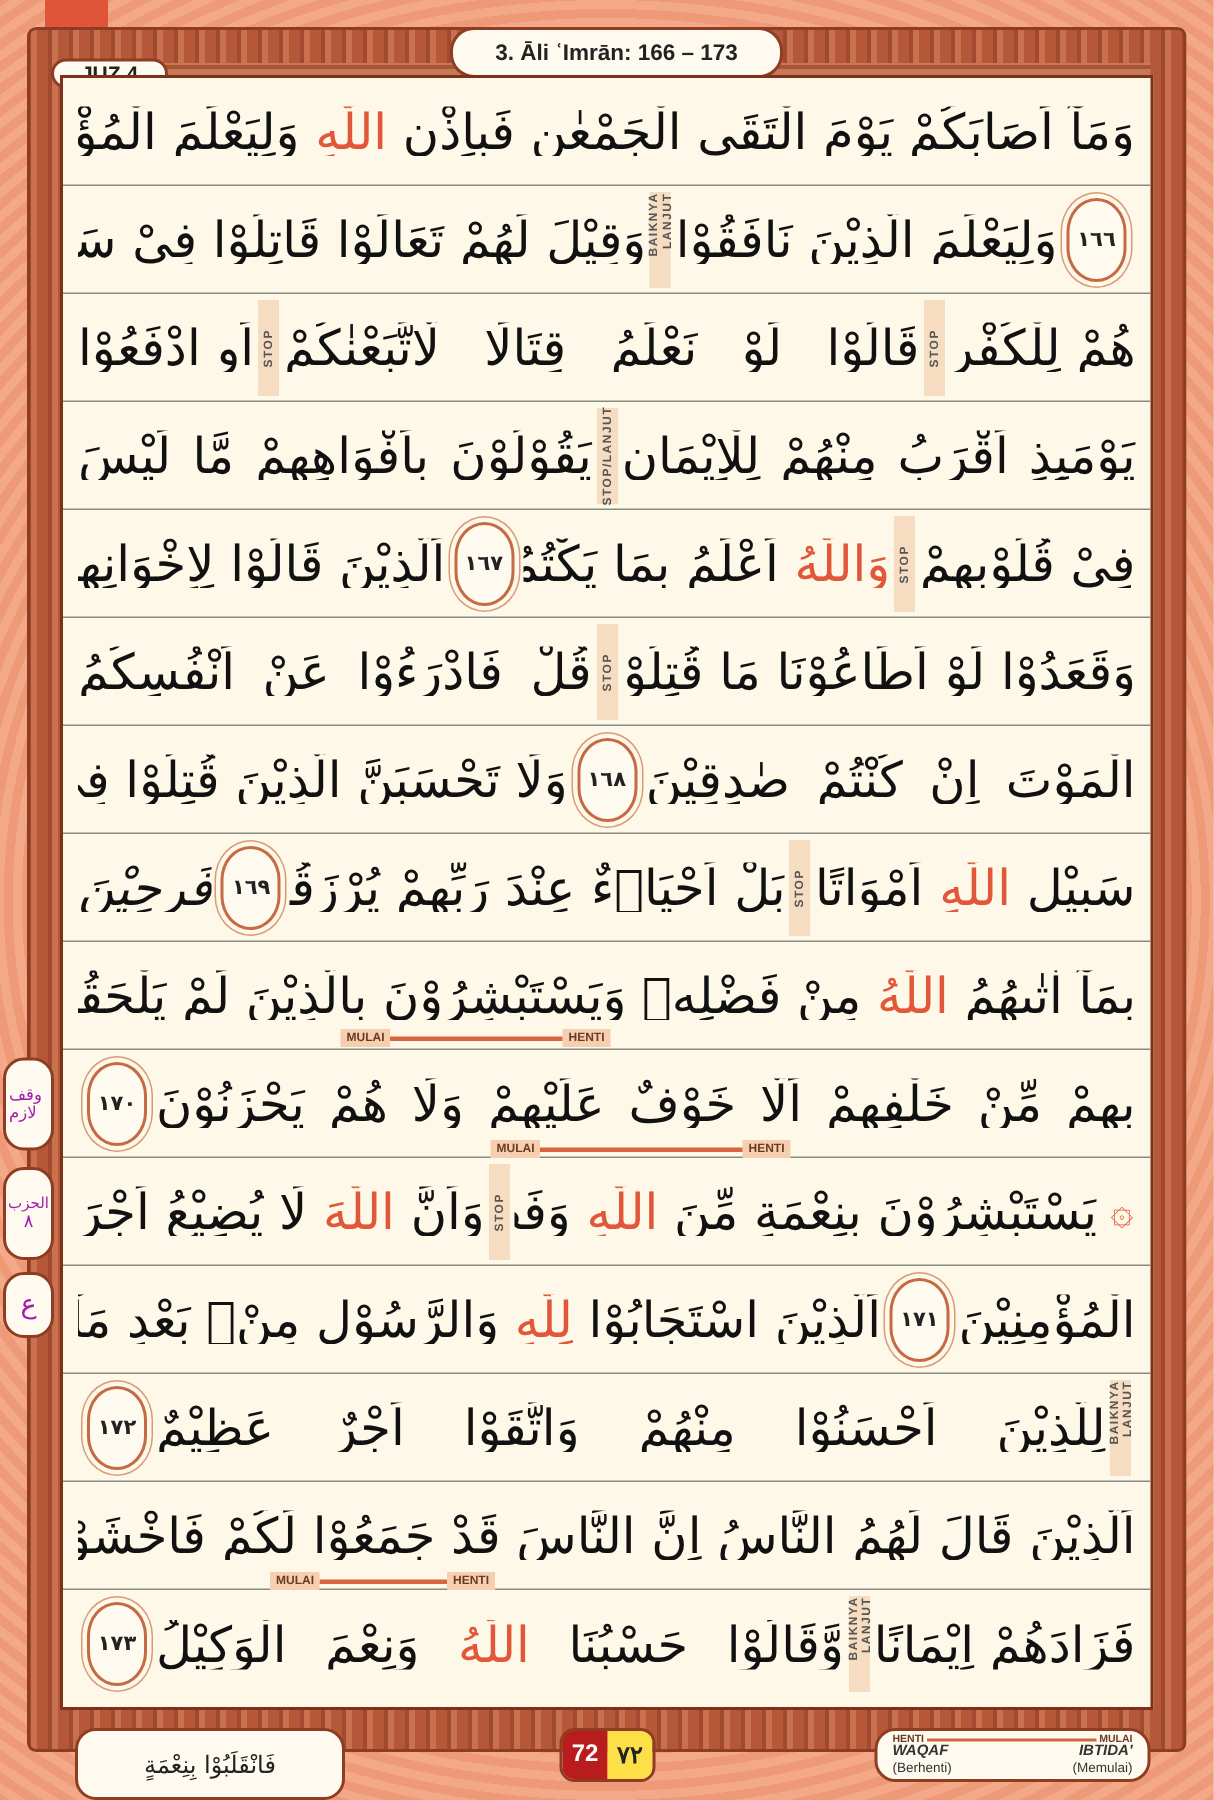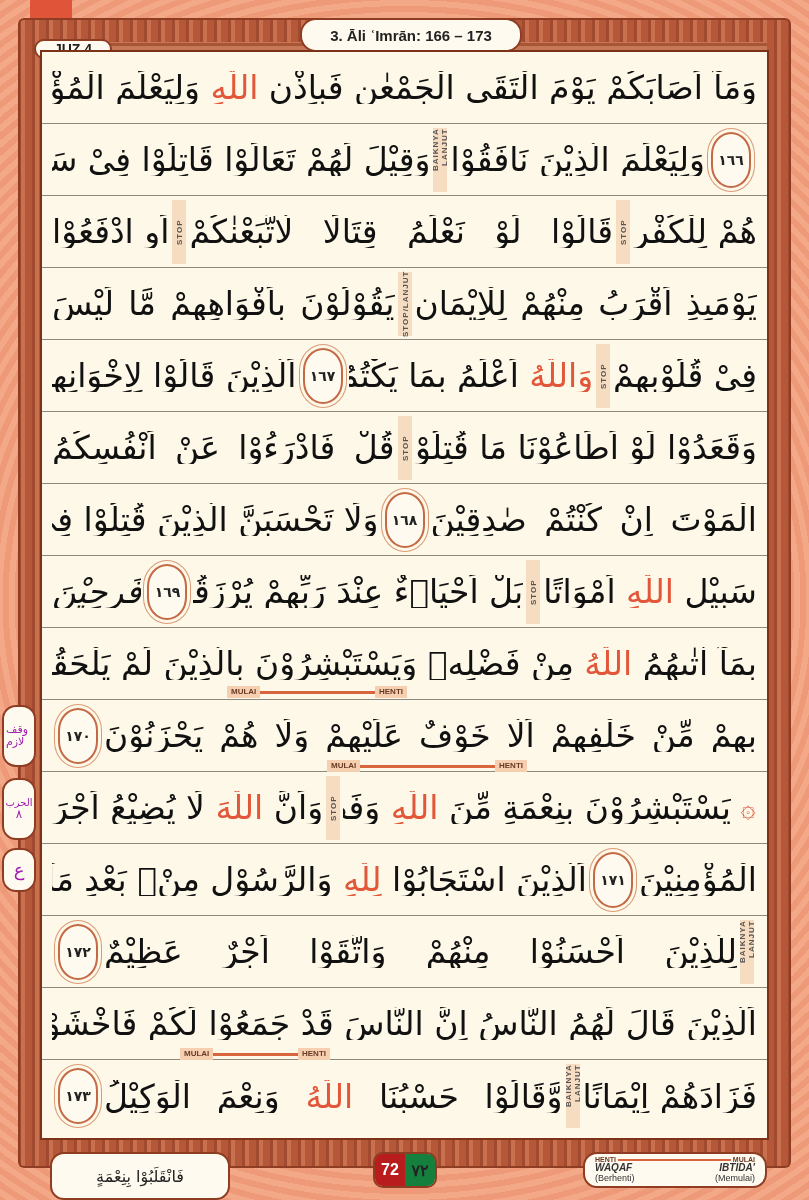--- a/index.html
+++ b/index.html
@@ -103,21 +103,21 @@
   .catchword {
     left: 50px; top: 1152px; width: 180px; height: 48px;
     display: flex; align-items: center; justify-content: center; font-size: 16px; color: #222;
   }
   .page-num {
     position: absolute; left: 373px; top: 1152px; width: 64px; height: 36px;
     border: 2px solid #8e3d23; border-radius: 10px; overflow: hidden; display: flex;
     font-family: "Liberation Sans", sans-serif; font-weight: bold; font-size: 16px;
   }
   .page-num .latin { flex: 1; background: #b91c1c; color: #fff; display: flex; align-items: center; justify-content: center; }
-  .page-num .arabic { flex: 1; background: #15803d; color: #222; display: flex; align-items: center; justify-content: center; }
+  .page-num .arabic { flex: 1; background: #fde047; color: #222; display: flex; align-items: center; justify-content: center; }
   .legend {
     left: 583px; top: 1152px; width: 184px; height: 36px; padding: 2px 10px;
     font-family: "Liberation Sans", sans-serif; color: #333;
   }
   .legend .top { display: flex; align-items: center; font-size: 7px; font-weight: bold; color: #6b3a24; }
   .legend .top .bar { flex: 1; height: 2px; background: #d9653f; margin: 0 2px; }
   .legend .bottom { display: flex; justify-content: space-between; font-size: 9px; line-height: 1.05; }
   .legend .bottom b { font-style: italic; display: block; font-size: 10px; }
 </style>
 </head>

